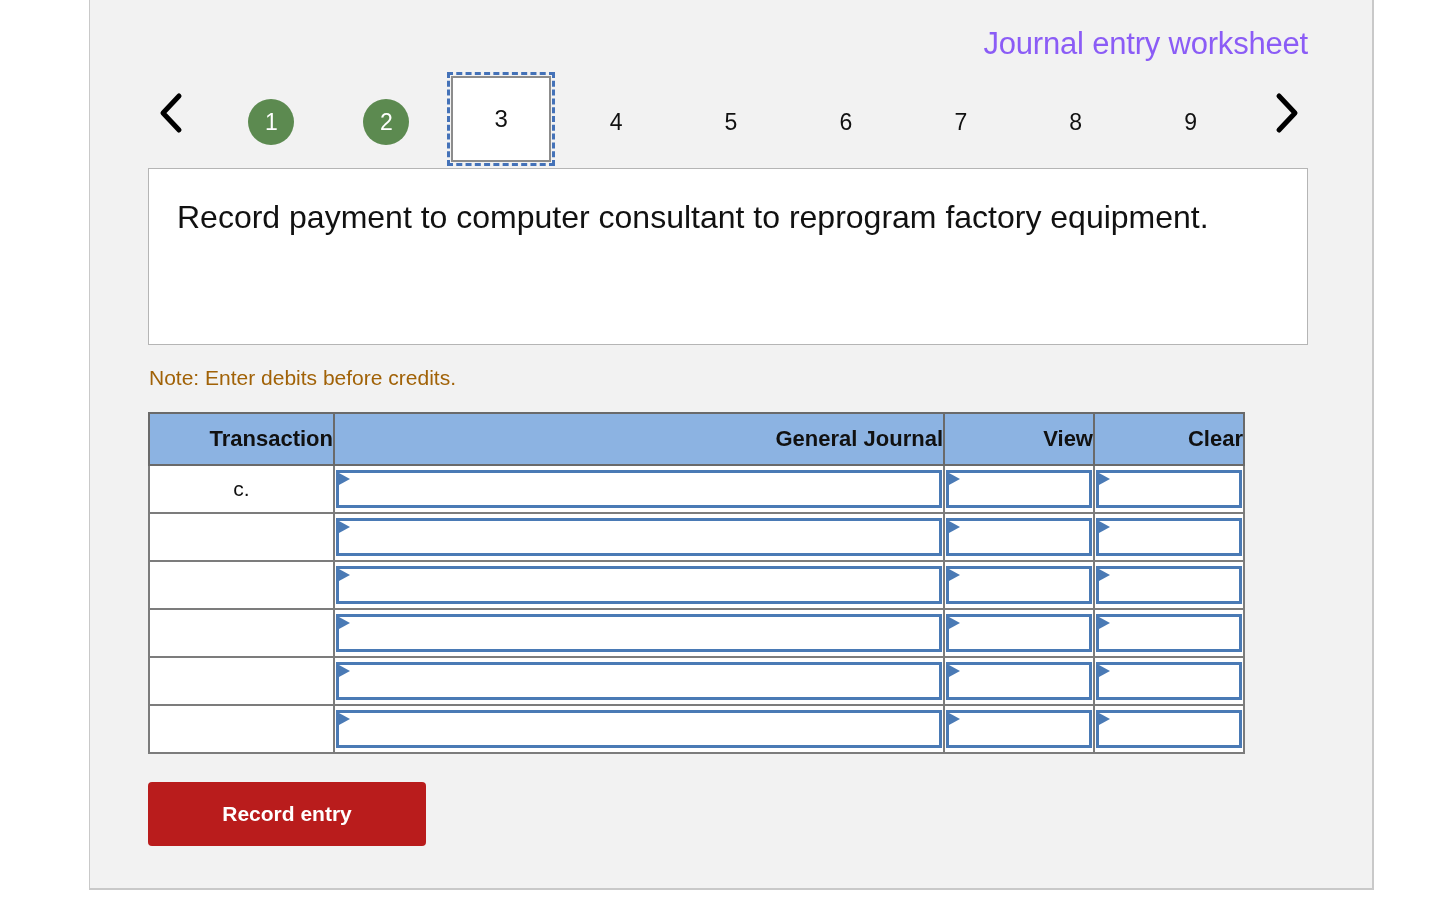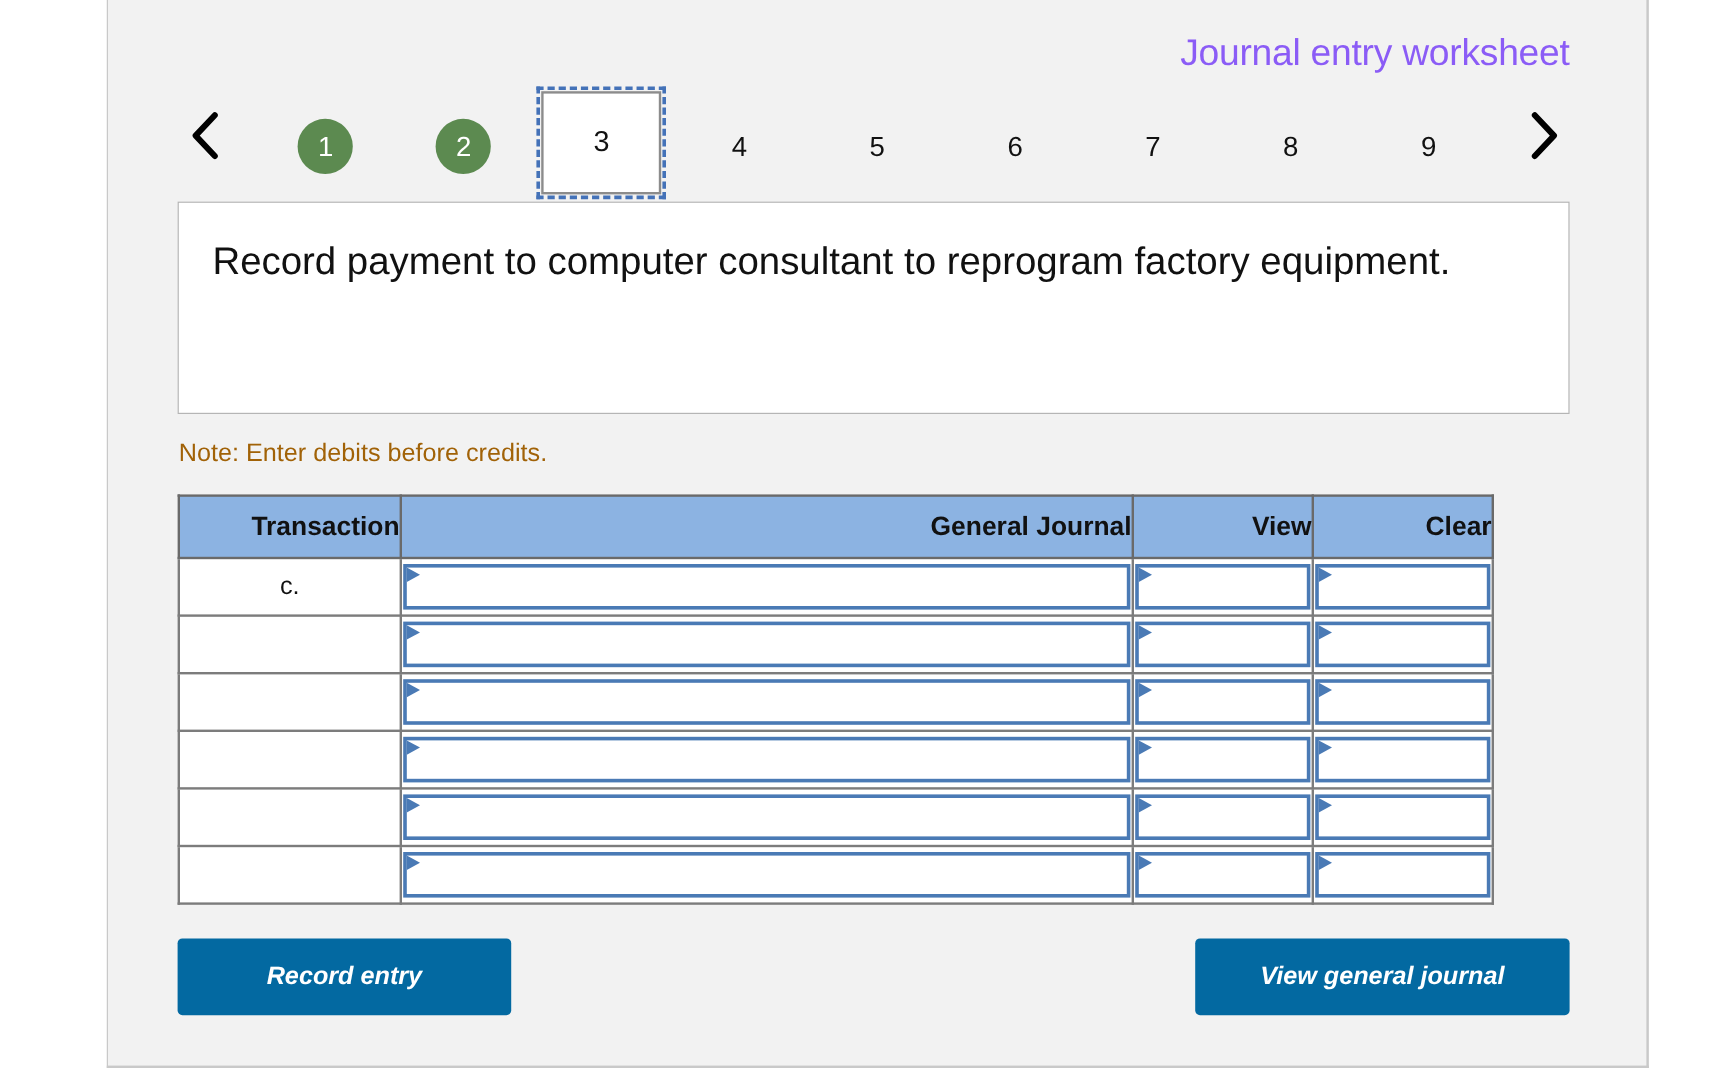--- a/index.html
+++ b/index.html
@@ -195,30 +195,29 @@
 
   
   .btn-row {
     position: relative;
     height: 70px;
     margin-top: 28px;
   }
   .btn {
     position: absolute;
     top: 0;
-    background: #0369a1;
+    background: #b91c1c;
     color: #ffffff;
     border: none;
     border-radius: 4px;
     font-family: "Liberation Sans", sans-serif;
     font-size: 21px;
     font-weight: bold;
     height: 64px;
     cursor: pointer;
-    font-style: italic;
   }
   .btn-record { left: 0px; width: 278px; }
   .btn-clear { left: 357px; width: 278px; }
   .btn-view { right: 0px; width: 312px; }
 </style>
 </head>
 <body>
 
 <div class="page-frame">
   <div class="content">
@@ -359,17 +358,16 @@
             </td>
             <td class="inp-cell">
               <div class="inp-box"></div>
             </td>
           </tr>
         </tbody>
     </table>
 
     <div class="btn-row">
       <button class="btn btn-record">Record entry</button>
-      <button class="btn btn-view">View general journal</button>
     </div>
 
   </div>
 </div>
 
 </body></html>

